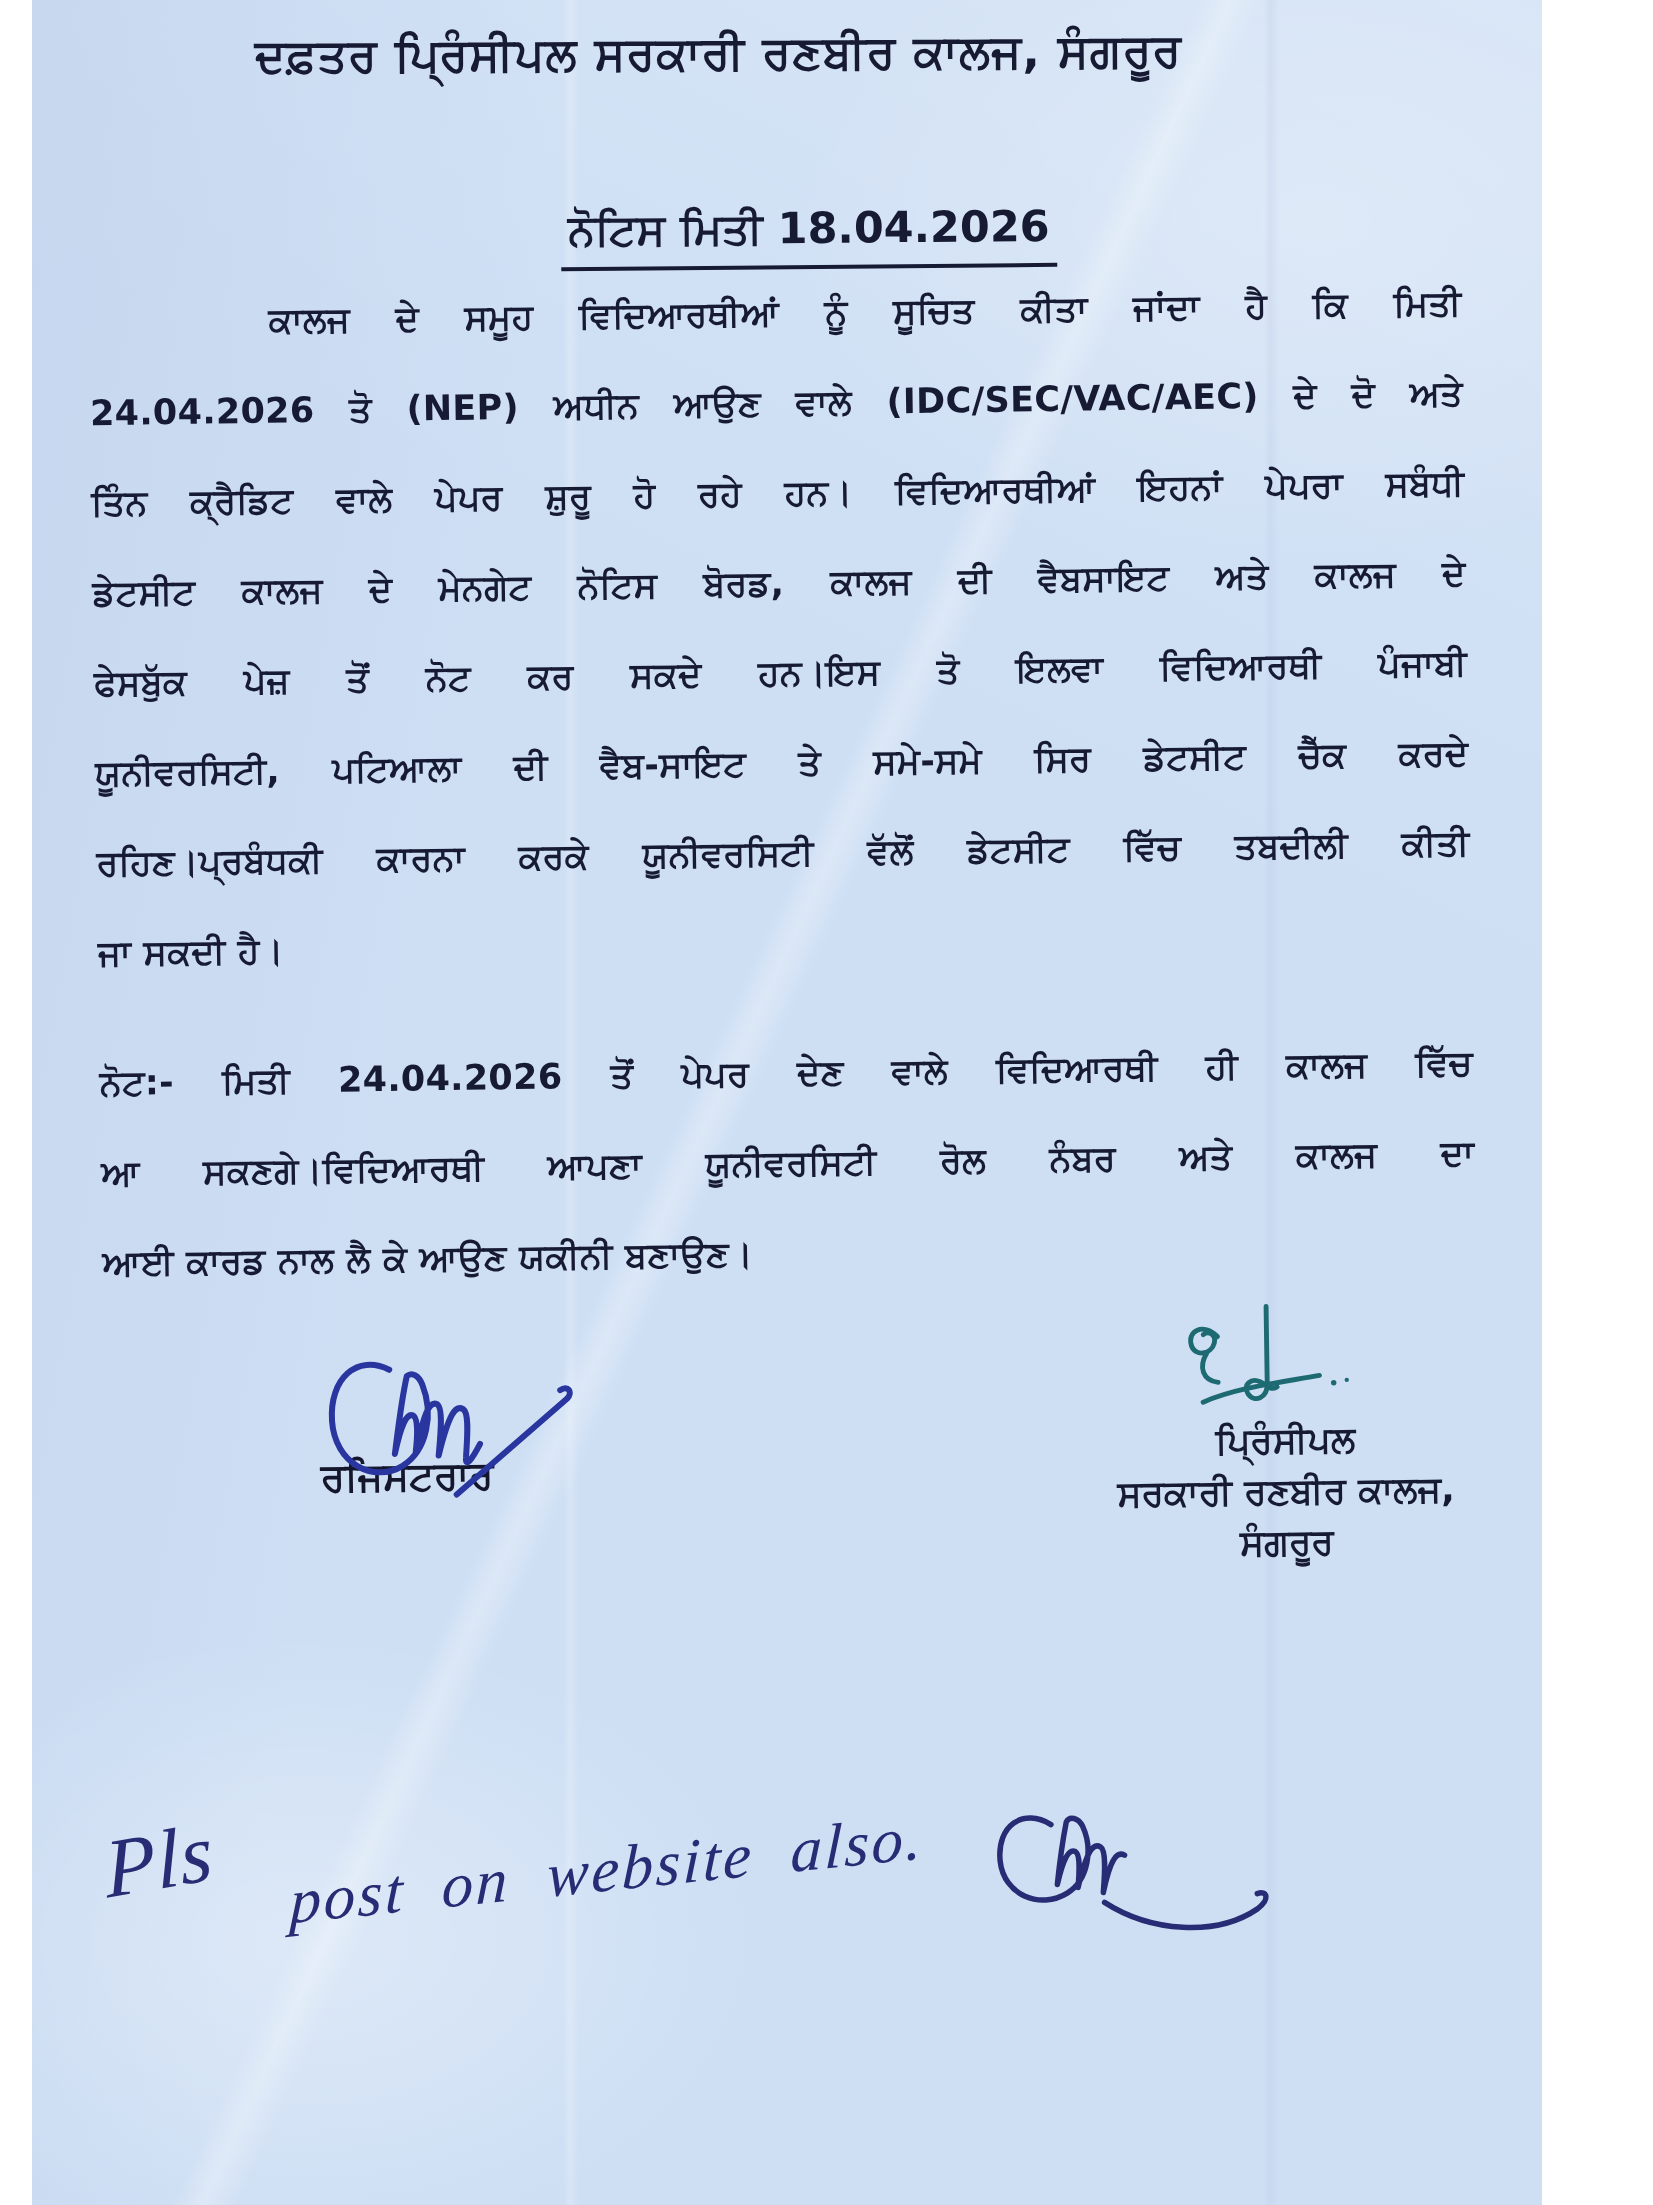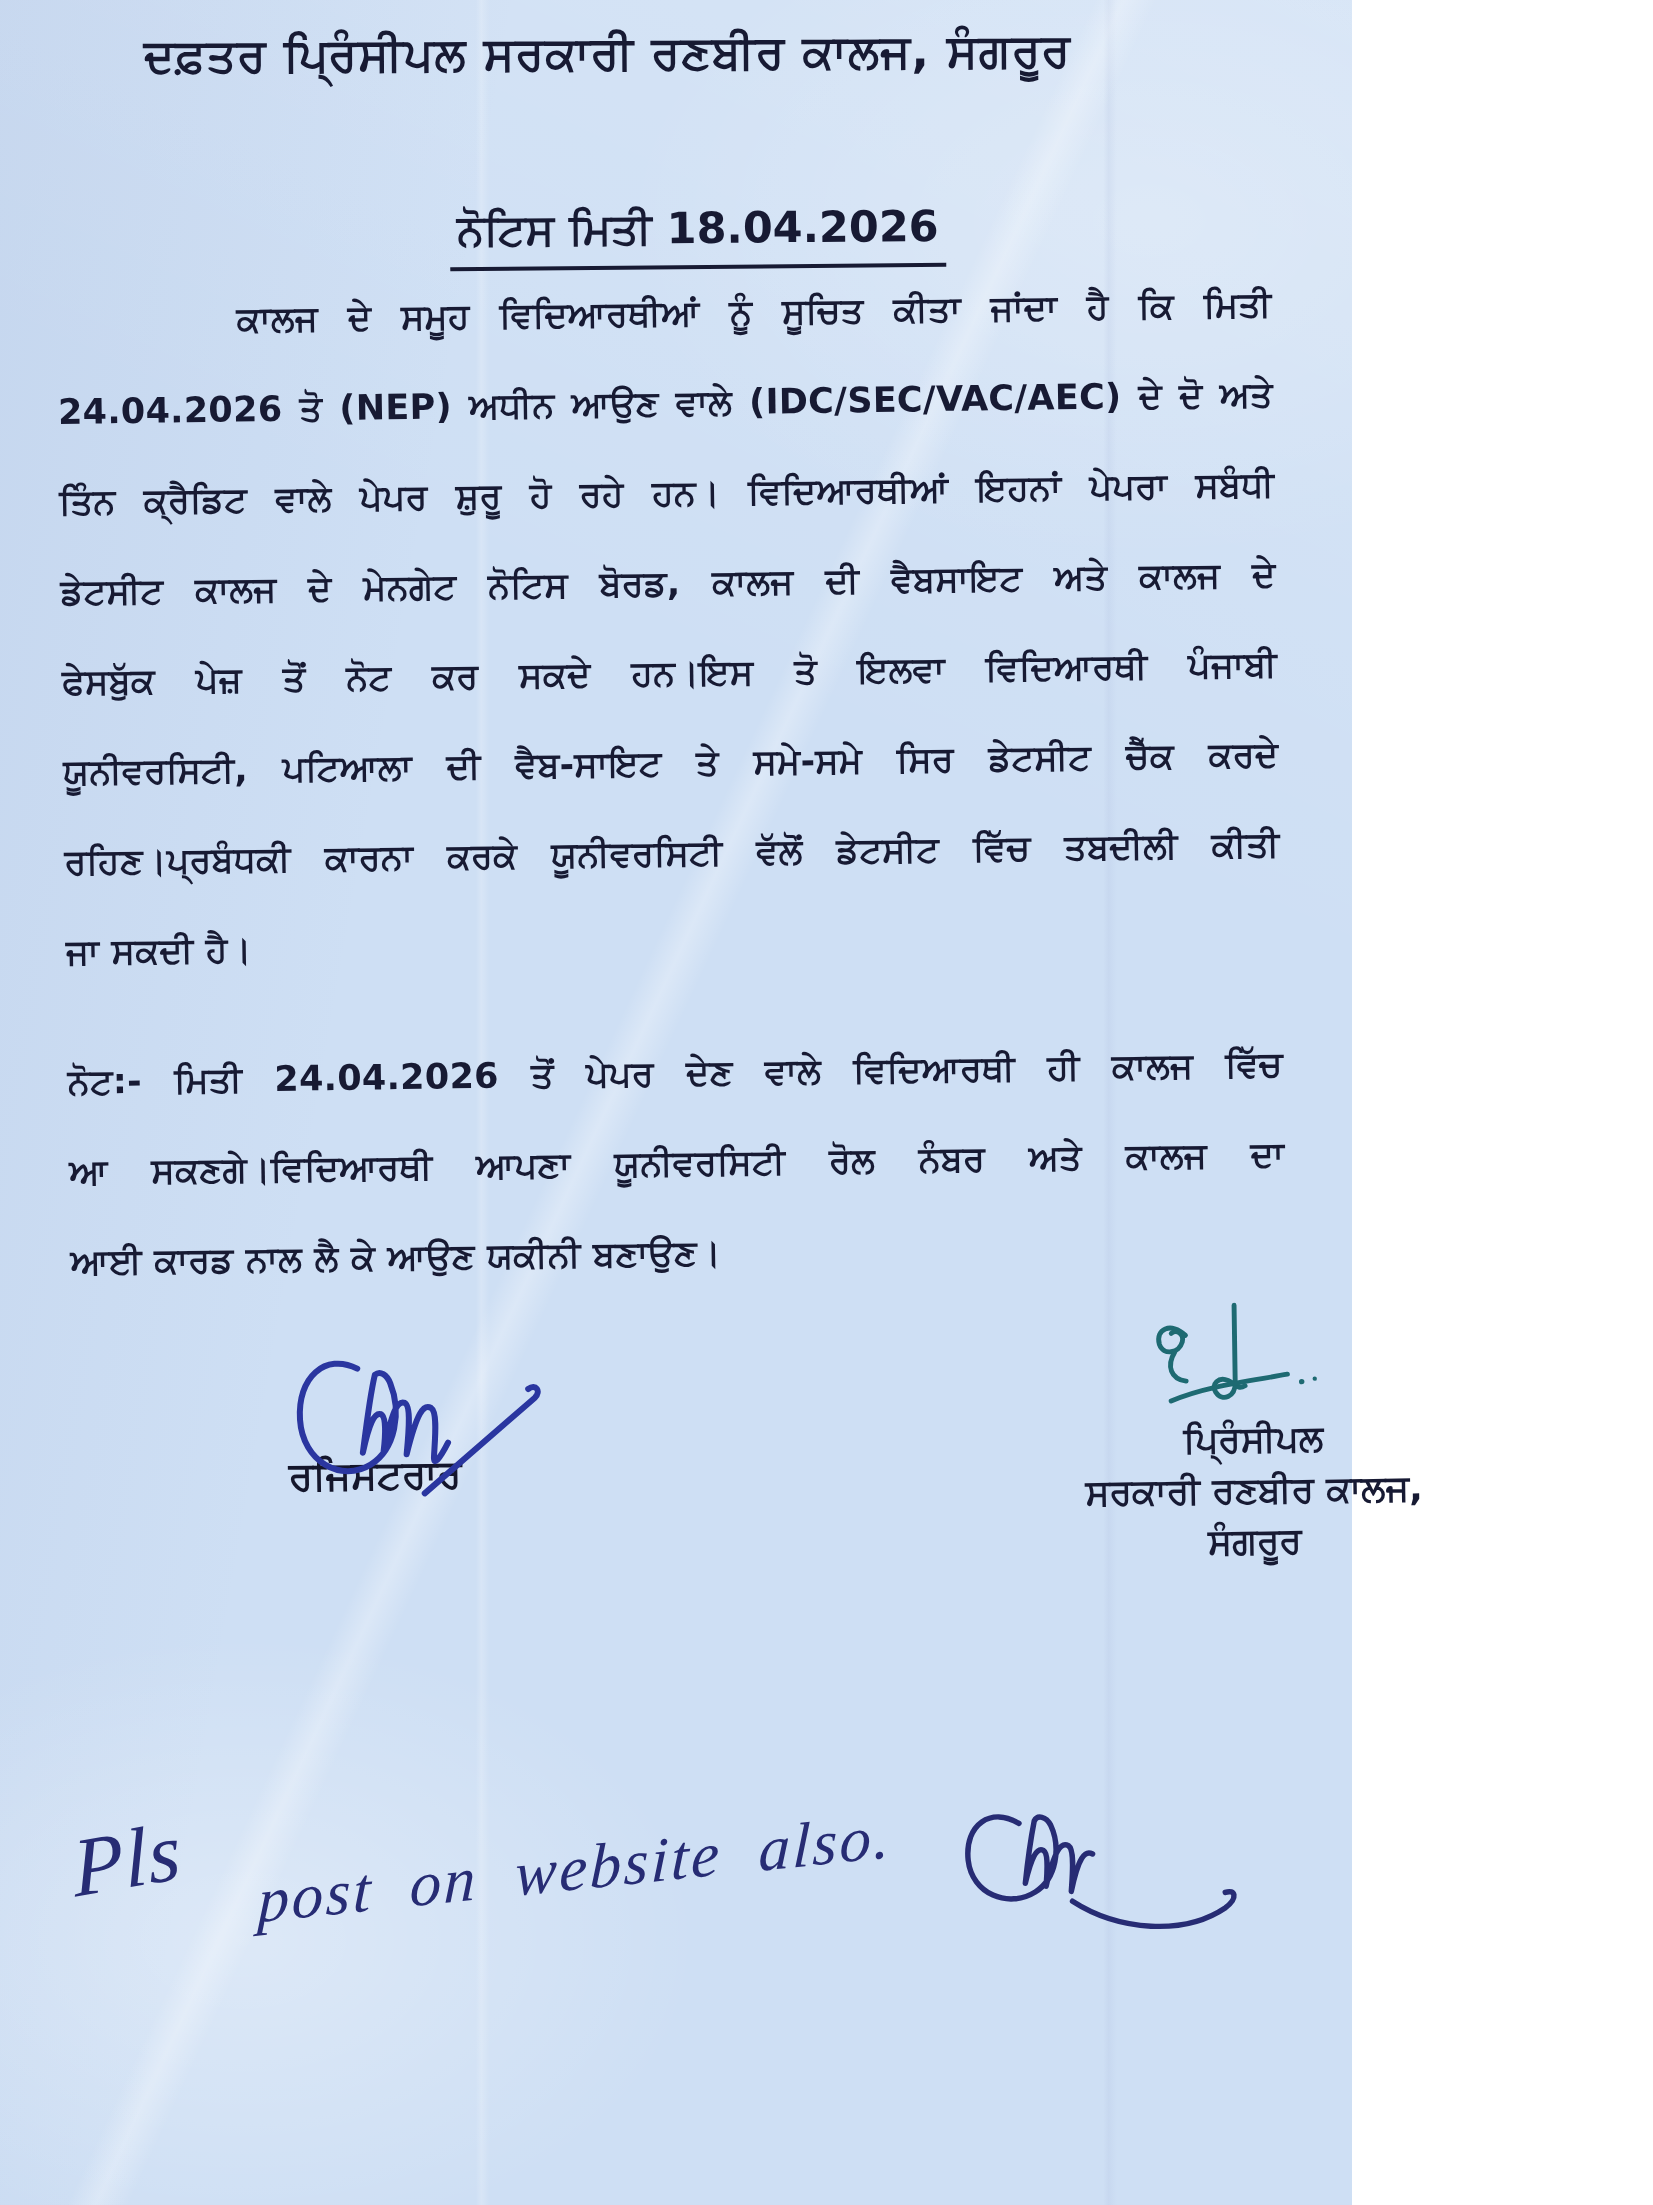--- a/index.html
+++ b/index.html
@@ -5,29 +5,30 @@
   html, body {
     margin: 0;
     padding: 0;
     width: 1654px;
     height: 2205px;
     overflow: hidden;
     font-family: "DejaVu Sans", "Liberation Sans", sans-serif;
   }
   .paper {
     position: relative;
-    width: 1352px;
+    width: 1510px;
     height: 2205px;
     background:
       radial-gradient(656px 438px at 18% 88%, rgba(255,255,255,0.30), transparent 70%),
       radial-gradient(766px 492px at 85% 10%, rgba(255,255,255,0.22), transparent 70%),
       linear-gradient(100deg, rgba(120,140,190,0.10), transparent 30%),
       linear-gradient(205deg, rgba(255,255,255,0.18), transparent 35%),
       #cedff4;
     color: #171a33;
+    margin-left: 32px;
   }
   .crease {
     position: absolute;
     inset: 0;
     pointer-events: none;
     background:
       linear-gradient(115deg, transparent 46%, rgba(255,255,255,0.28) 47.2%, transparent 48.6%),
       linear-gradient(90deg, transparent 35.2%, rgba(255,255,255,0.20) 35.6%, transparent 36.2%),
       linear-gradient(90deg, transparent 81.6%, rgba(170,185,220,0.18) 82.0%, transparent 82.6%);
   }

